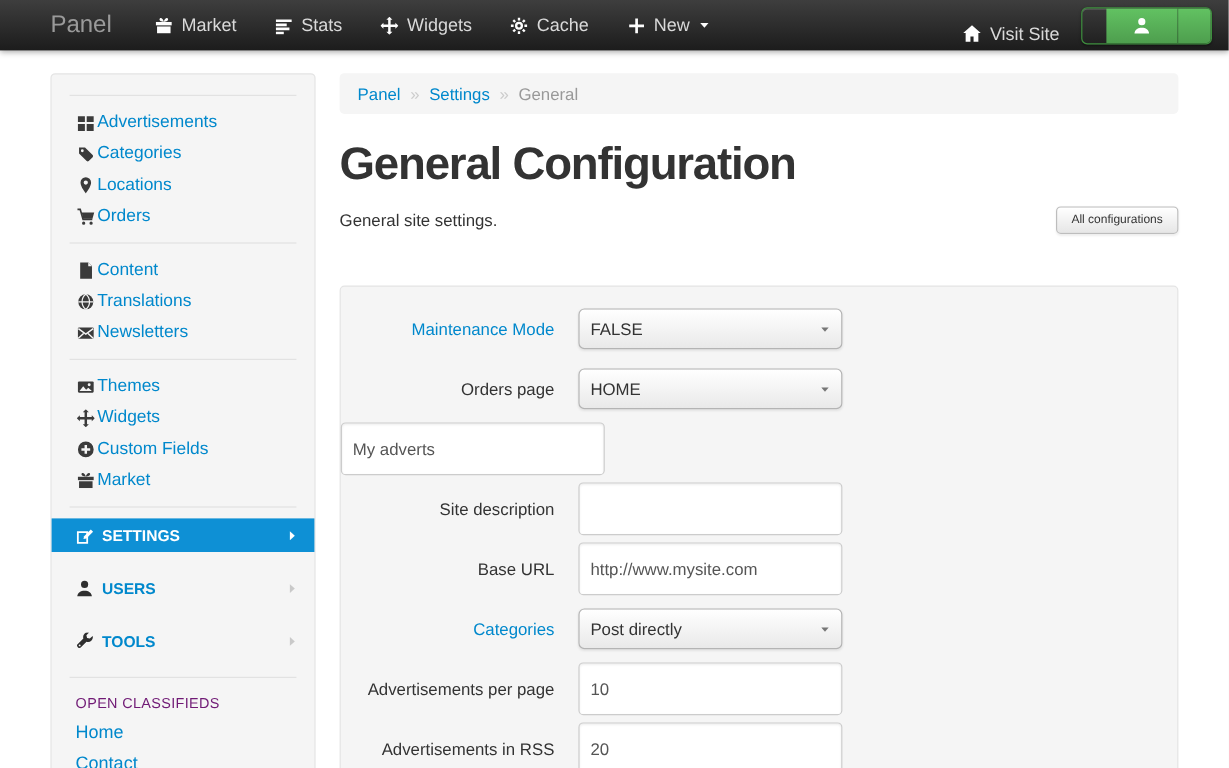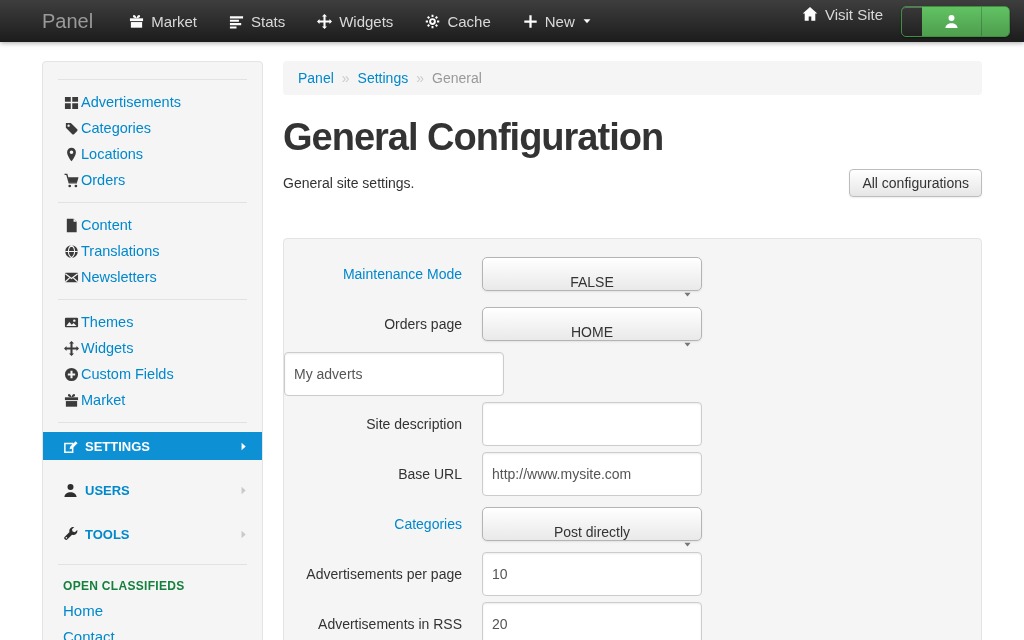--- a/index.html
+++ b/index.html
@@ -10,21 +10,21 @@
   
   .topbar { height:42px; background:linear-gradient(#3e3e3e,#1c1c1c); display:flex; align-items:center;
             padding:0 14px 0 42px; box-shadow:0 1px 5px rgba(0,0,0,.35); position:relative; z-index:5; }
   .brand { color:#9a9a9a; font-size:20px; margin-right:20px; }
   .tb-nav { display:flex; height:42px; align-items:stretch; }
   .tb-item { display:flex; align-items:center; gap:7px; padding:0 16px; color:#d9d9d9; font-size:15px; }
   .tb-item .icn svg { width:15px; height:15px; display:block; }
   .tb-item .icn { color:#fdfdfd; }
   .tb-caret { color:#9a9a9a; }
   .tb-caret svg { width:10px !important; height:10px !important; }
-  .tb-right { margin-left:auto; display:flex; align-items:flex-start; }
+  .tb-right { margin-left:auto; display:flex; align-items:flex-end; }
   .visit { display:flex; align-items:center; gap:7px; color:#d9d9d9; font-size:15px; margin-right:18px; }
   .visit .icn { color:#fdfdfd; } .visit .icn svg { width:16px; height:16px; display:block; }
   .user-split { display:flex; height:31px; border-radius:5px; overflow:hidden; border:1px solid #3e8f3e;
                 box-shadow:inset 0 1px 0 rgba(255,255,255,.25), 0 1px 2px rgba(0,0,0,.4); }
   .useg { background:linear-gradient(#62c262,#4e9e4e); display:flex; align-items:center; justify-content:center; color:#fff; }
   .useg.main { width:59px; } .useg.caret { width:28px; border-left:1px solid rgba(0,0,0,.2); }
   .useg svg { width:15px; height:15px; display:block; }
 
   
   .container { width:940px; margin:0 auto; display:flex; padding-top:19px; }
@@ -37,41 +37,41 @@
   .slink { display:flex; align-items:center; gap:2px; height:26px; padding:0 12px 0 20px; color:#0088cc; font-size:14.5px; }
   .slink .icn { color:#3b3b3b; width:16px; display:flex; justify-content:center; }
   .slink .icn svg { width:15px; height:15px; display:block; }
   .ssec { display:flex; align-items:center; gap:6px; height:28px; padding:0 10px 0 19px;
           color:#0088cc; font-size:13px; font-weight:bold; margin-top:16px; }
   .ssec .icn { color:#2e2e2e; width:17px; display:flex; justify-content:center; }
   .ssec .icn svg { width:15px; height:15px; display:block; }
   .ssec .chev { margin-left:auto; color:#c9c9c9; } .ssec .chev svg { width:11px; height:11px; display:block; }
   .ssec.active { background:#0e90d5; color:#fff; margin-top:8px; }
   .ssec.active .icn, .ssec.active .chev { color:#fff; }
-  .sheading { color:#15803d; font-size:12px; font-weight:bold; padding:8px 20px 4px; letter-spacing:.3px; }
+  .sheading { color:#701a75; font-size:12px; font-weight:normal; padding:8px 20px 4px; letter-spacing:.3px; }
   .sflink { display:flex; align-items:center; height:26px; padding:0 20px; color:#0088cc; font-size:15px; }
 
   
   .breadcrumb { background:#f5f5f5; border-radius:4px; padding:9px 15px; font-size:14px; display:flex; align-items:center; }
   .bc-link { color:#0088cc; } .bc-current { color:#999; }
   .bc-sep { color:#ccc; padding:0 8px; }
   .title { font-size:38px; font-weight:bold; color:#333; letter-spacing:-1px; margin:21px 0 9px; }
   .sub-row { display:flex; align-items:center; justify-content:space-between; min-height:30px; }
   .subtitle { font-size:14px; color:#333;text-align:center; }
   .btn { background:linear-gradient(#ffffff,#e6e6e6); border:1px solid #bdbdbd; border-radius:4px;
-         padding:5px 12px; font-size:14px; color:#333; box-shadow:inset 0 1px 0 #fff, 0 1px 2px rgba(0,0,0,.07); cursor:pointer; }
+         padding:5px 12px; font-size:10px; color:#333; box-shadow:inset 0 1px 0 #fff, 0 1px 2px rgba(0,0,0,.07); cursor:pointer; }
   .well { margin-top:40px; background:#f5f5f5; border:1px solid #e4e4e4; border-radius:4px; padding:20px 0 30px; height:600px; }
   .frow { display:flex; align-items:center; height:30px; margin-bottom:20px; }
   .flabel { width:178px; margin-right:20px; text-align:right; font-size:14px; color:#333; }
   .flabel.link { color:#0088cc; cursor:pointer; }
   .txt { width:220px; height:44px; border:1px solid #ccc; border-radius:4px; padding:4px 9px; font-size:14px;
          color:#555; background:#fff; box-shadow:inset 0 1px 2px rgba(0,0,0,.08); font-family:"Liberation Sans",sans-serif; outline:none; }
   .sel { width:220px; height:30px; border:1px solid #b4b4b4; border-radius:5px; background:linear-gradient(#ffffff,#e9e9e9);
          display:flex; align-items:center; padding:16px 9px; font-size:14px; color:#333; cursor:pointer;
-         box-shadow:0 1px 2px rgba(0,0,0,.08);flex-direction:column; }
+         box-shadow:0 1px 2px rgba(0,0,0,.08); }
   .sel-caret { margin-left:auto; color:#777; } .sel-caret svg { width:9px; height:9px; display:block; }
   .icn svg { display:block; }
 </style>
 </head>
 <body>
 
 <div class="topbar">
   <span class="brand">Panel</span>
   <div class="tb-nav">
       <a class="tb-item">

